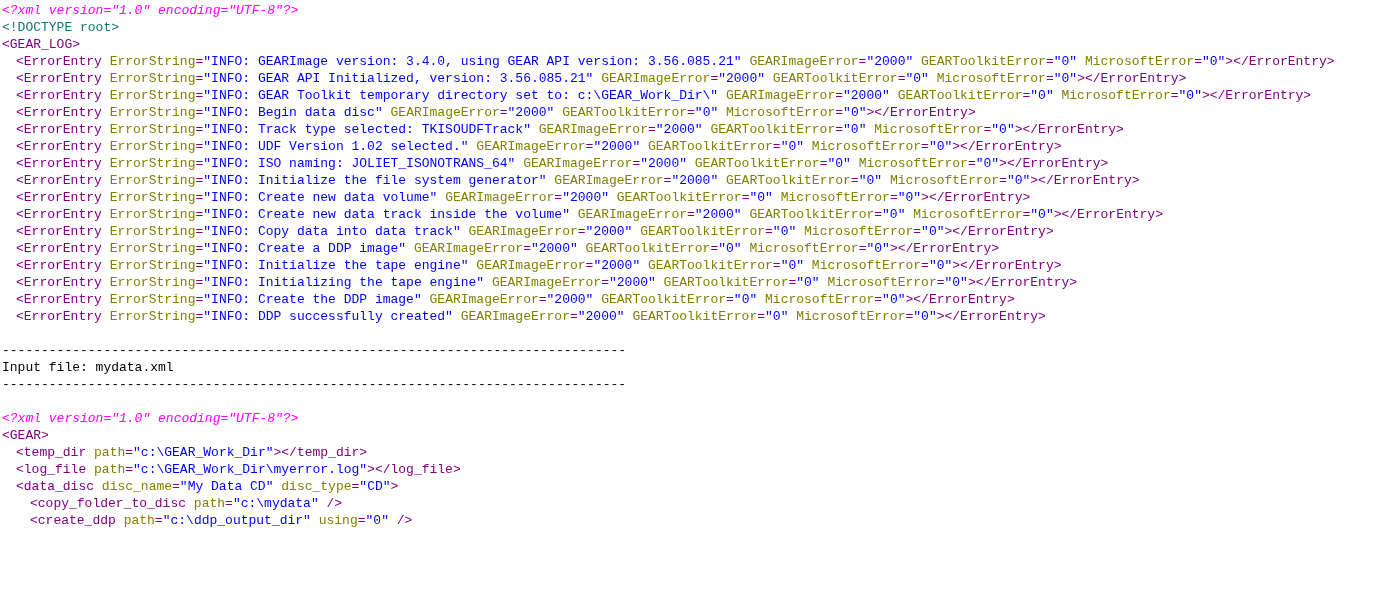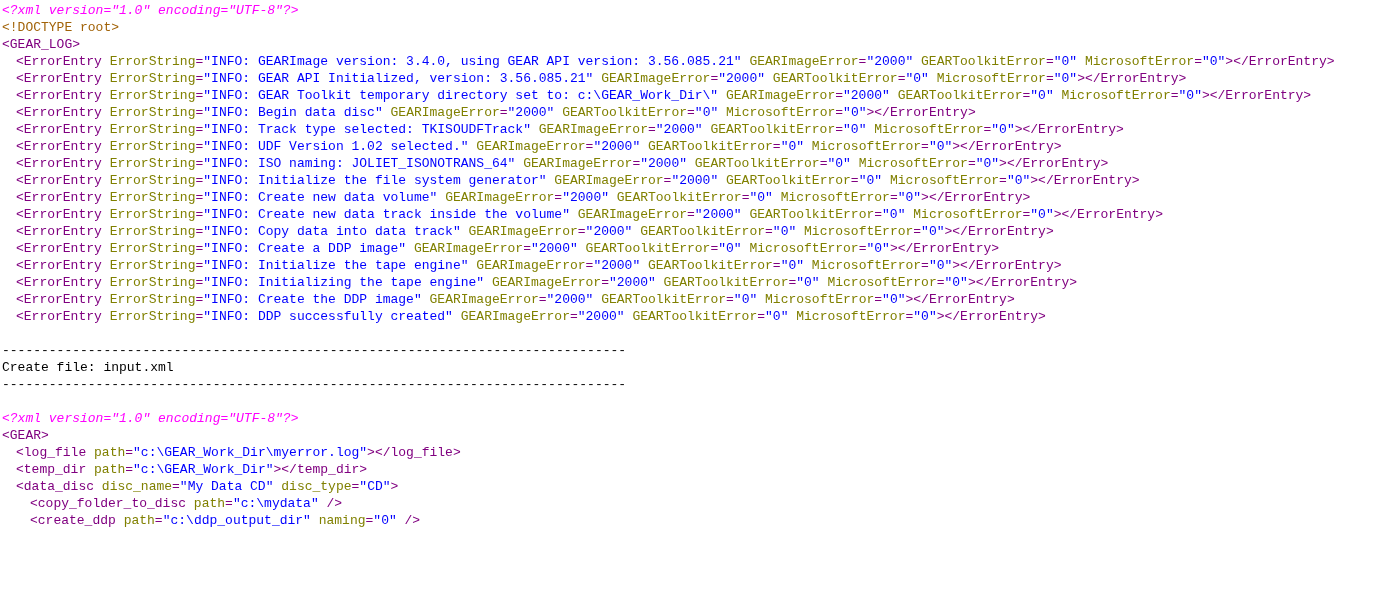--- a/index.html
+++ b/index.html
@@ -6,21 +6,21 @@
       font-family: "Courier New", monospace;
       font-size: 13px;
       background: #ffffff;
       color: #000000;
       margin: 0;
       padding: 2px;
       white-space: nowrap;
       line-height: 17px;
     }
     .xml-decl { color: #ff00ff; font-style: italic; }
-    .doctype { color: #a16207; }
+    .doctype { color: #0f766e; }
     .tag { color: #800080; }
     .attr-name { color: #808000; }
     .attr-val { color: #0000ff; }
     .sep { color: #000000; margin-top: 17px; }
     .plain { color: #000000; }
     .line { white-space: pre; }
     .indent1 { padding-left: 14px; }
     .indent2 { padding-left: 28px; }
   </style>
 </head>
@@ -40,23 +40,23 @@
     <div class="line indent1"><span class="tag">&lt;ErrorEntry</span> <span class="attr-name">ErrorString</span><span class="tag">=</span><span class="attr-val">"INFO: Initialize the file system generator"</span> <span class="attr-name">GEARImageError</span><span class="tag">=</span><span class="attr-val">"2000"</span> <span class="attr-name">GEARToolkitError</span><span class="tag">=</span><span class="attr-val">"0"</span> <span class="attr-name">MicrosoftError</span><span class="tag">=</span><span class="attr-val">"0"</span><span class="tag">&gt;&lt;/ErrorEntry&gt;</span></div>
     <div class="line indent1"><span class="tag">&lt;ErrorEntry</span> <span class="attr-name">ErrorString</span><span class="tag">=</span><span class="attr-val">"INFO: Create new data volume"</span> <span class="attr-name">GEARImageError</span><span class="tag">=</span><span class="attr-val">"2000"</span> <span class="attr-name">GEARToolkitError</span><span class="tag">=</span><span class="attr-val">"0"</span> <span class="attr-name">MicrosoftError</span><span class="tag">=</span><span class="attr-val">"0"</span><span class="tag">&gt;&lt;/ErrorEntry&gt;</span></div>
     <div class="line indent1"><span class="tag">&lt;ErrorEntry</span> <span class="attr-name">ErrorString</span><span class="tag">=</span><span class="attr-val">"INFO: Create new data track inside the volume"</span> <span class="attr-name">GEARImageError</span><span class="tag">=</span><span class="attr-val">"2000"</span> <span class="attr-name">GEARToolkitError</span><span class="tag">=</span><span class="attr-val">"0"</span> <span class="attr-name">MicrosoftError</span><span class="tag">=</span><span class="attr-val">"0"</span><span class="tag">&gt;&lt;/ErrorEntry&gt;</span></div>
     <div class="line indent1"><span class="tag">&lt;ErrorEntry</span> <span class="attr-name">ErrorString</span><span class="tag">=</span><span class="attr-val">"INFO: Copy data into data track"</span> <span class="attr-name">GEARImageError</span><span class="tag">=</span><span class="attr-val">"2000"</span> <span class="attr-name">GEARToolkitError</span><span class="tag">=</span><span class="attr-val">"0"</span> <span class="attr-name">MicrosoftError</span><span class="tag">=</span><span class="attr-val">"0"</span><span class="tag">&gt;&lt;/ErrorEntry&gt;</span></div>
     <div class="line indent1"><span class="tag">&lt;ErrorEntry</span> <span class="attr-name">ErrorString</span><span class="tag">=</span><span class="attr-val">"INFO: Create a DDP image"</span> <span class="attr-name">GEARImageError</span><span class="tag">=</span><span class="attr-val">"2000"</span> <span class="attr-name">GEARToolkitError</span><span class="tag">=</span><span class="attr-val">"0"</span> <span class="attr-name">MicrosoftError</span><span class="tag">=</span><span class="attr-val">"0"</span><span class="tag">&gt;&lt;/ErrorEntry&gt;</span></div>
     <div class="line indent1"><span class="tag">&lt;ErrorEntry</span> <span class="attr-name">ErrorString</span><span class="tag">=</span><span class="attr-val">"INFO: Initialize the tape engine"</span> <span class="attr-name">GEARImageError</span><span class="tag">=</span><span class="attr-val">"2000"</span> <span class="attr-name">GEARToolkitError</span><span class="tag">=</span><span class="attr-val">"0"</span> <span class="attr-name">MicrosoftError</span><span class="tag">=</span><span class="attr-val">"0"</span><span class="tag">&gt;&lt;/ErrorEntry&gt;</span></div>
     <div class="line indent1"><span class="tag">&lt;ErrorEntry</span> <span class="attr-name">ErrorString</span><span class="tag">=</span><span class="attr-val">"INFO: Initializing the tape engine"</span> <span class="attr-name">GEARImageError</span><span class="tag">=</span><span class="attr-val">"2000"</span> <span class="attr-name">GEARToolkitError</span><span class="tag">=</span><span class="attr-val">"0"</span> <span class="attr-name">MicrosoftError</span><span class="tag">=</span><span class="attr-val">"0"</span><span class="tag">&gt;&lt;/ErrorEntry&gt;</span></div>
     <div class="line indent1"><span class="tag">&lt;ErrorEntry</span> <span class="attr-name">ErrorString</span><span class="tag">=</span><span class="attr-val">"INFO: Create the DDP image"</span> <span class="attr-name">GEARImageError</span><span class="tag">=</span><span class="attr-val">"2000"</span> <span class="attr-name">GEARToolkitError</span><span class="tag">=</span><span class="attr-val">"0"</span> <span class="attr-name">MicrosoftError</span><span class="tag">=</span><span class="attr-val">"0"</span><span class="tag">&gt;&lt;/ErrorEntry&gt;</span></div>
     <div class="line indent1"><span class="tag">&lt;ErrorEntry</span> <span class="attr-name">ErrorString</span><span class="tag">=</span><span class="attr-val">"INFO: DDP successfully created"</span> <span class="attr-name">GEARImageError</span><span class="tag">=</span><span class="attr-val">"2000"</span> <span class="attr-name">GEARToolkitError</span><span class="tag">=</span><span class="attr-val">"0"</span> <span class="attr-name">MicrosoftError</span><span class="tag">=</span><span class="attr-val">"0"</span><span class="tag">&gt;&lt;/ErrorEntry&gt;</span></div>
     <div class="line sep plain">--------------------------------------------------------------------------------</div>
-    <div class="line plain">Create file: input.xml</div>
+    <div class="line plain">Input file: mydata.xml</div>
     <div class="line plain">--------------------------------------------------------------------------------</div>
     <div class="line">&nbsp;</div>
     <div class="line xml-decl">&lt;?xml version="1.0" encoding="UTF-8"?&gt;</div>
     <div class="line tag">&lt;GEAR&gt;</div>
+    <div class="line indent1"><span class="tag">&lt;temp_dir</span> <span class="attr-name">path</span><span class="tag">=</span><span class="attr-val">"c:\GEAR_Work_Dir"</span><span class="tag">&gt;&lt;/temp_dir&gt;</span></div>
     <div class="line indent1"><span class="tag">&lt;log_file</span> <span class="attr-name">path</span><span class="tag">=</span><span class="attr-val">"c:\GEAR_Work_Dir\myerror.log"</span><span class="tag">&gt;&lt;/log_file&gt;</span></div>
-    <div class="line indent1"><span class="tag">&lt;temp_dir</span> <span class="attr-name">path</span><span class="tag">=</span><span class="attr-val">"c:\GEAR_Work_Dir"</span><span class="tag">&gt;&lt;/temp_dir&gt;</span></div>
     <div class="line indent1"><span class="tag">&lt;data_disc</span> <span class="attr-name">disc_name</span><span class="tag">=</span><span class="attr-val">"My Data CD"</span> <span class="attr-name">disc_type</span><span class="tag">=</span><span class="attr-val">"CD"</span><span class="tag">&gt;</span></div>
     <div class="line indent2"><span class="tag">&lt;copy_folder_to_disc</span> <span class="attr-name">path</span><span class="tag">=</span><span class="attr-val">"c:\mydata"</span><span class="tag"> /&gt;</span></div>
-    <div class="line indent2"><span class="tag">&lt;create_ddp</span> <span class="attr-name">path</span><span class="tag">=</span><span class="attr-val">"c:\ddp_output_dir"</span> <span class="attr-name">naming</span><span class="tag">=</span><span class="attr-val">"0"</span><span class="tag"> /&gt;</span></div>
+    <div class="line indent2"><span class="tag">&lt;create_ddp</span> <span class="attr-name">path</span><span class="tag">=</span><span class="attr-val">"c:\ddp_output_dir"</span> <span class="attr-name">using</span><span class="tag">=</span><span class="attr-val">"0"</span><span class="tag"> /&gt;</span></div>
   </div>
 
 </body></html>

